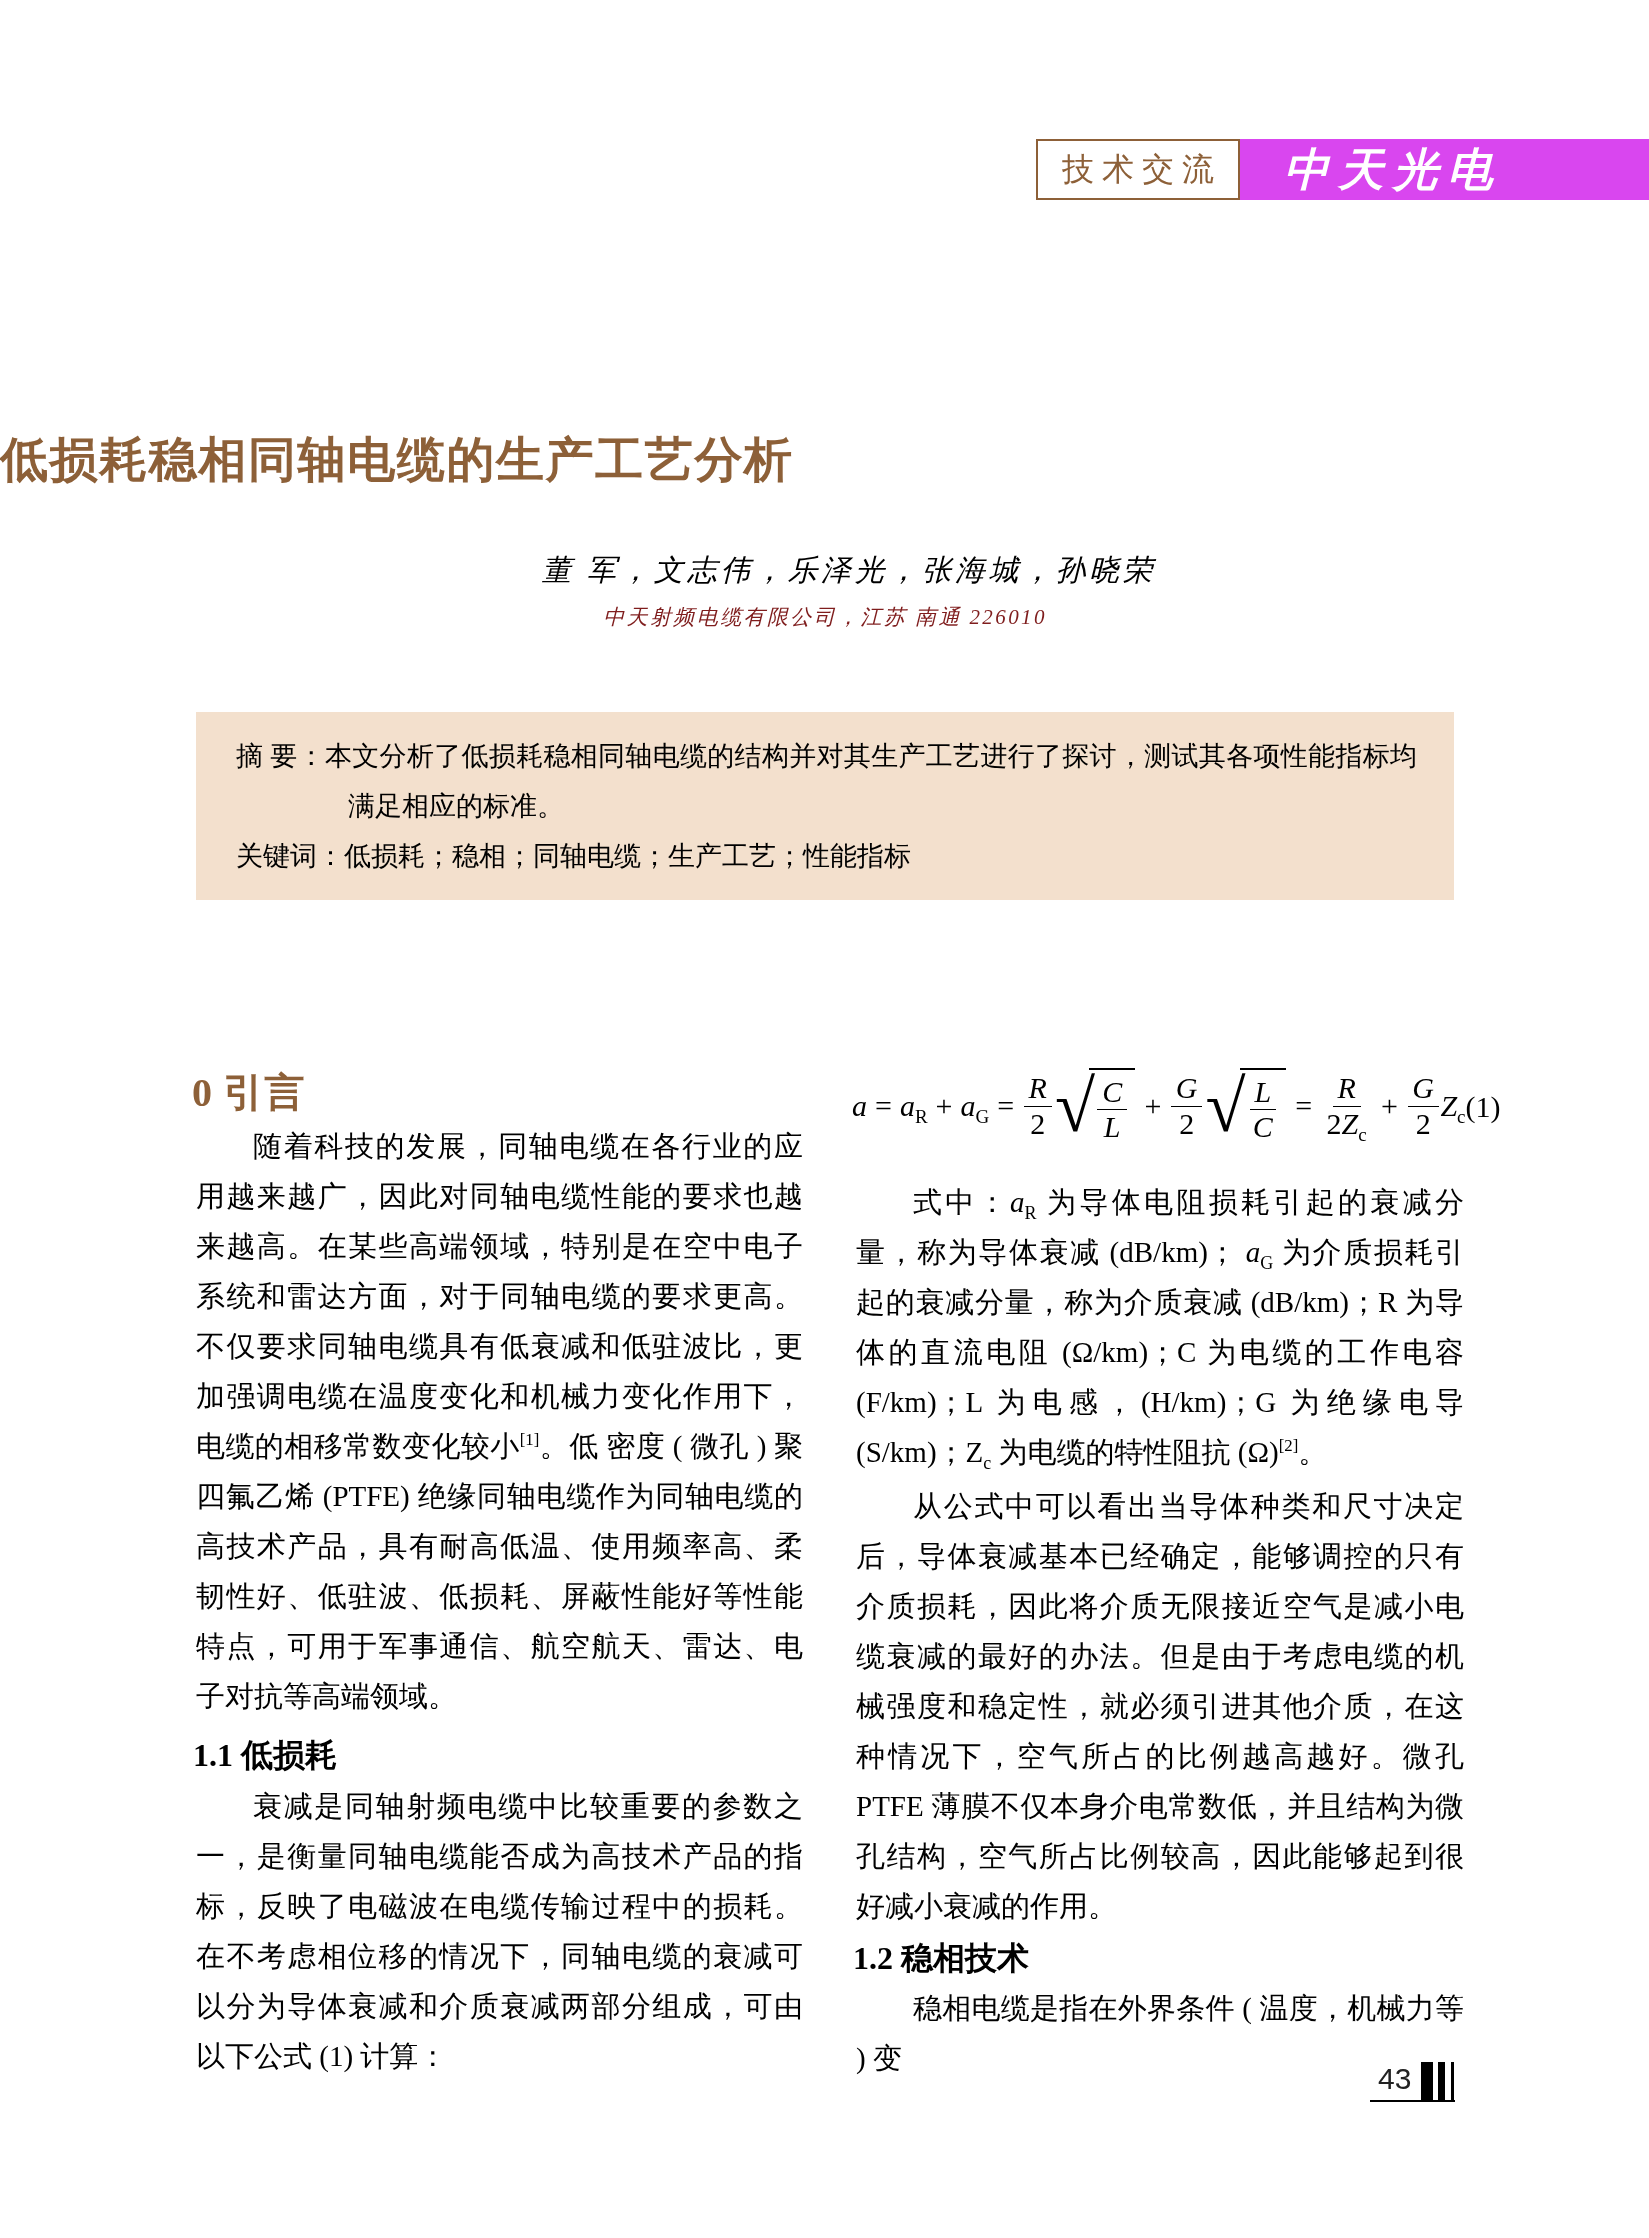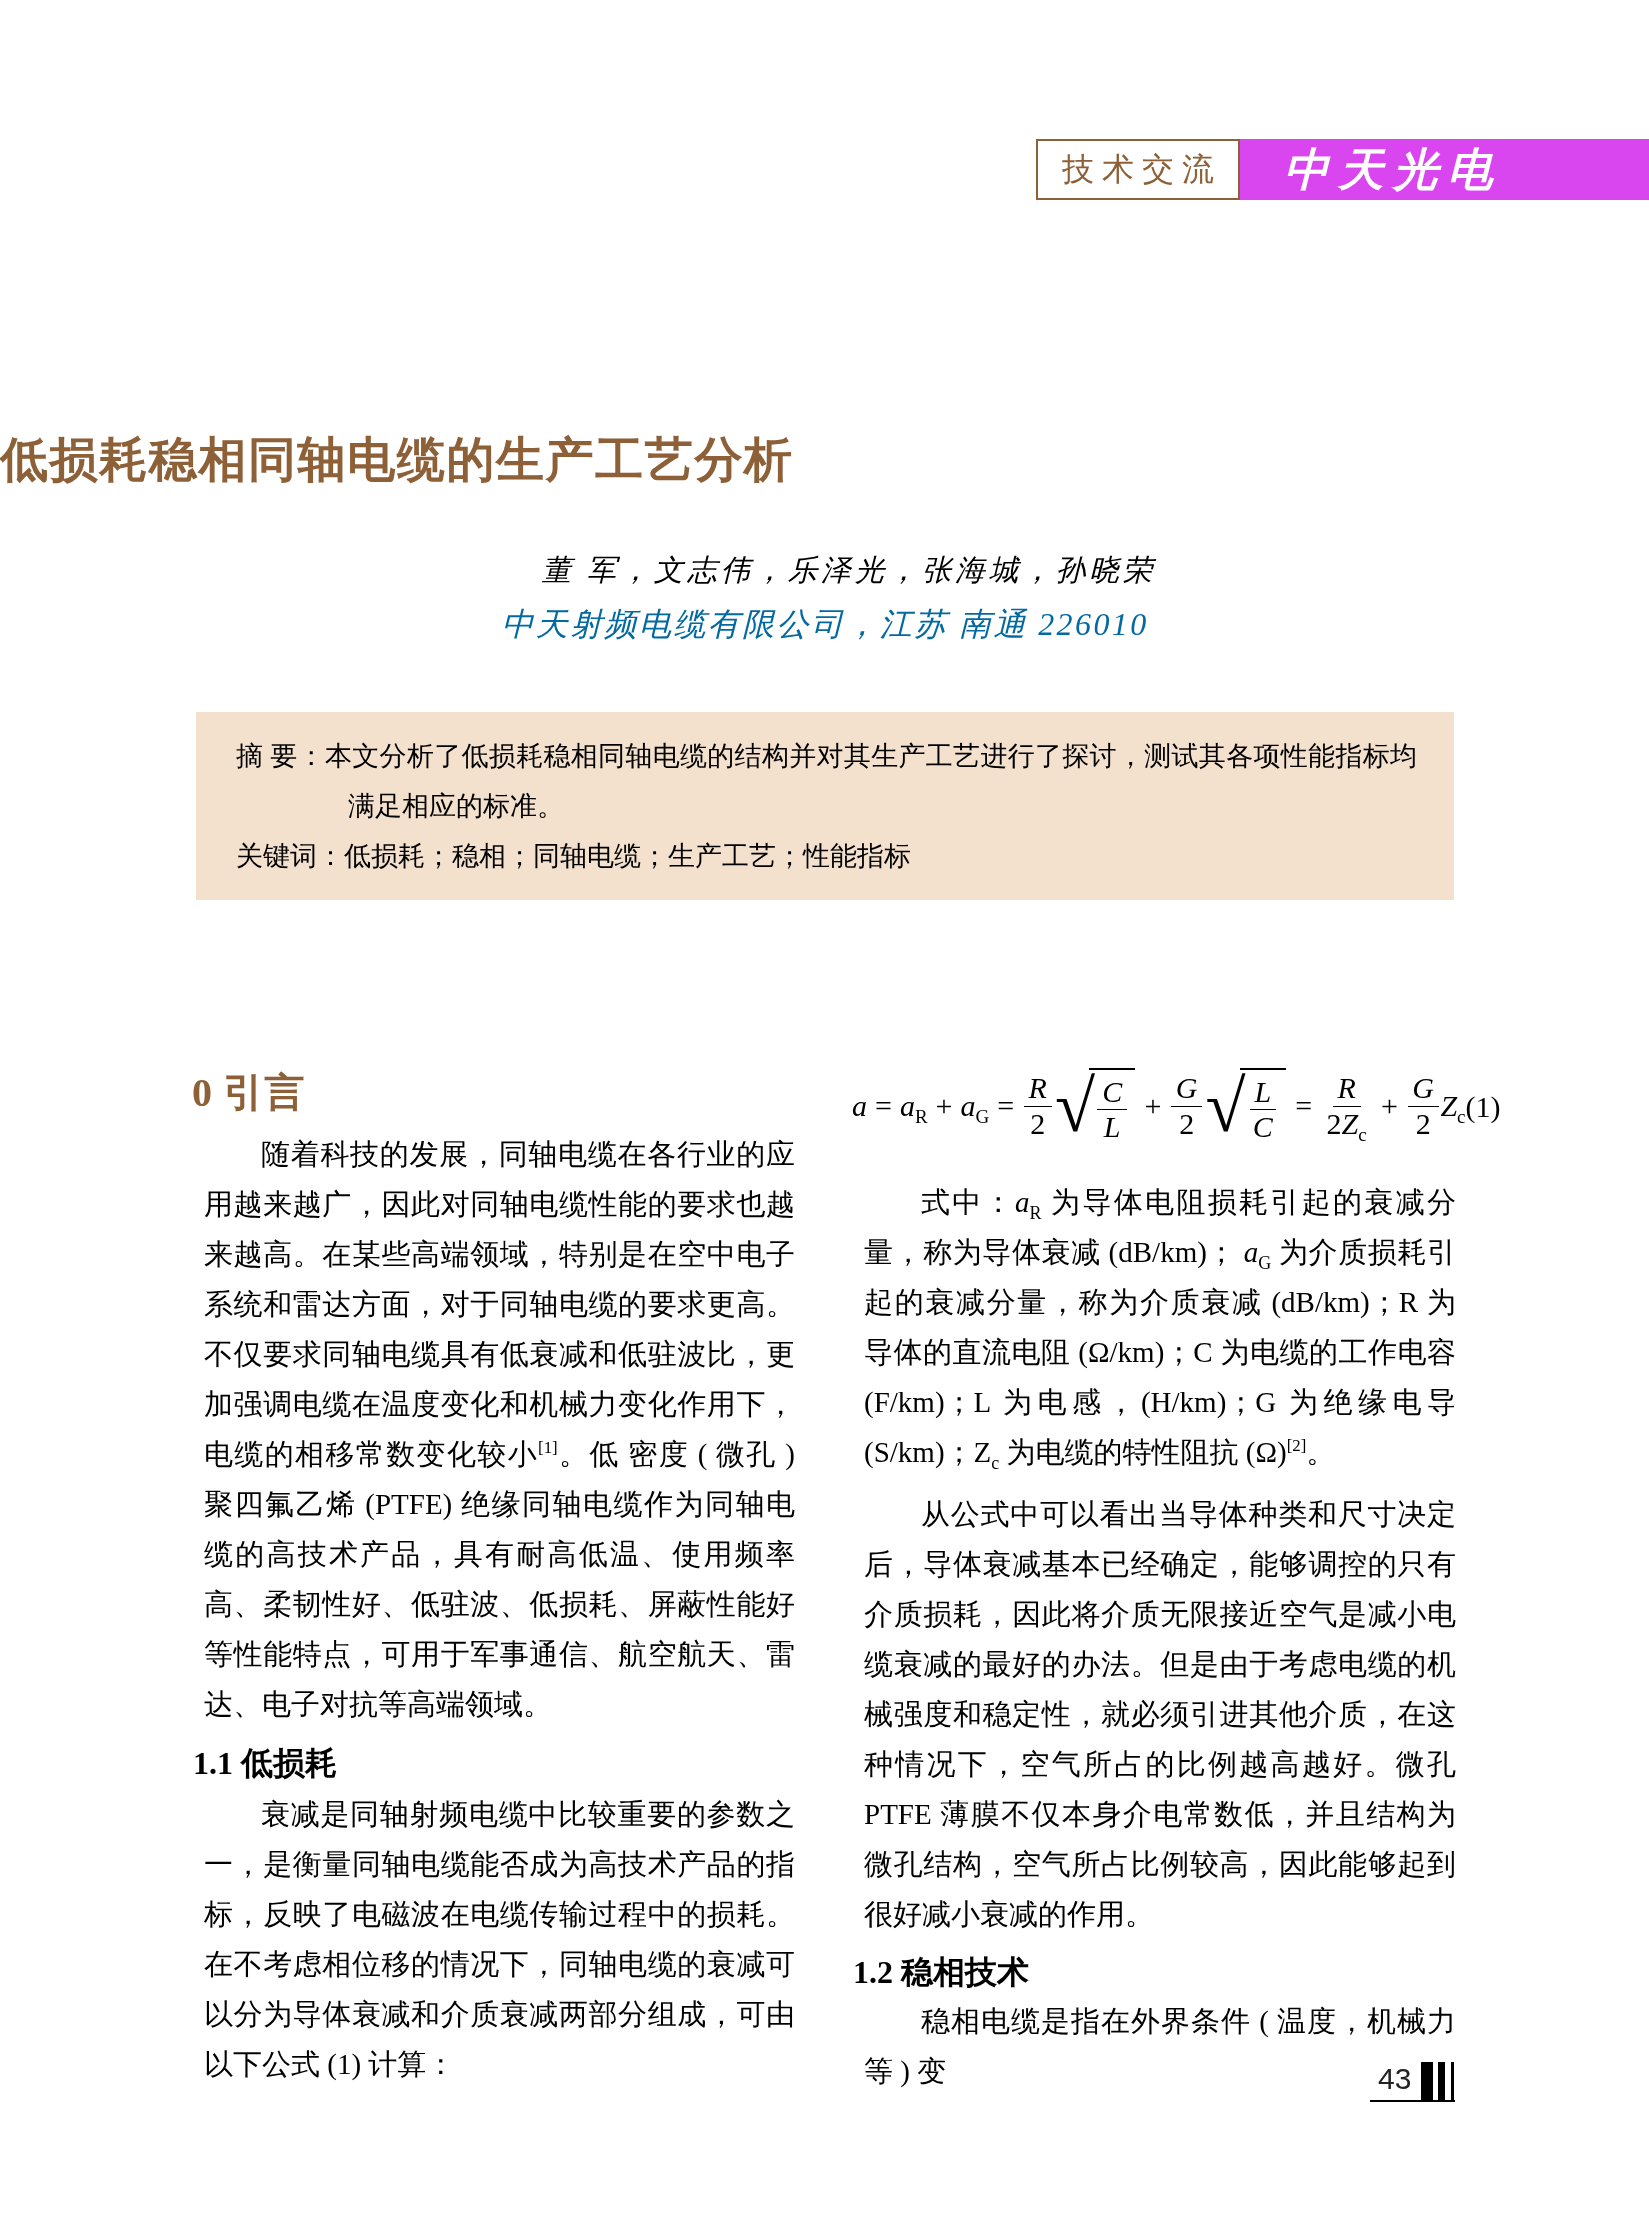--- a/index.html
+++ b/index.html
@@ -30,40 +30,40 @@
   .title {
     position:absolute; top:428px; left:0; width:100%; text-align:left;
     font-size:48px; font-weight:bold; color:#8D6038; letter-spacing:1.6px;
   }
   .authors {
     position:absolute; top:551px; left:6px; width:100%; text-align:center;
     font-size:29.5px; font-style:italic; letter-spacing:4px; color:#000;padding-left:18px;
   }
   .affiliation {
     position:absolute; top:603px; left:0; width:100%; text-align:center;
-    font-size:32px; font-style:italic; letter-spacing:2.4px; color:#0369a1;
+    font-size:21px; font-style:italic; letter-spacing:2.4px; color:#7f1d1d;
   }
 
   
   .abstract {
     position:absolute; left:196px; top:712px; width:1258px; height:188px;
     background:#F3E0CD; box-sizing:border-box; padding:19px 37px 0 40px;
     font-size:27px; line-height:50px; color:#000;
   }
   .abs-p { margin:0; padding-left:112px; text-indent:-112px; text-align:justify; }
   .kw-p  { margin:0; }
 
   
   .col { position:absolute; }
   .col-left  { left:192px;  top:1068px; width:615px; }
   .col-right { left:852px; top:1052px; width:616px; }
 
   .h-brown { margin:0; font-size:40px; line-height:49px; font-weight:bold; color:#8D6038; letter-spacing:0.8px; }
   .h-black { margin:1px; font-size:32px; line-height:42px; font-weight:bold; color:#000; }
-  .body-p  { margin:12px; font-size:29px; line-height:50px; text-align:justify; text-indent:57px; color:#000; }
+  .body-p  { margin:4px; font-size:29px; line-height:50px; text-align:justify; text-indent:57px; color:#000; }
   .body-p sup, .ref-sup { font-size:0.58em; vertical-align:super; line-height:0; }
   .body-p sub { font-size:0.62em; vertical-align:sub; line-height:0; }
   .mvar { font-style:italic; }
 
   .sp-h1   { margin-top:6.4px; }
   .sp-h11  { margin-top:12.8px; }
   .sp-p2   { margin-top:4.8px; }
 
   
   .formula-wrap {

